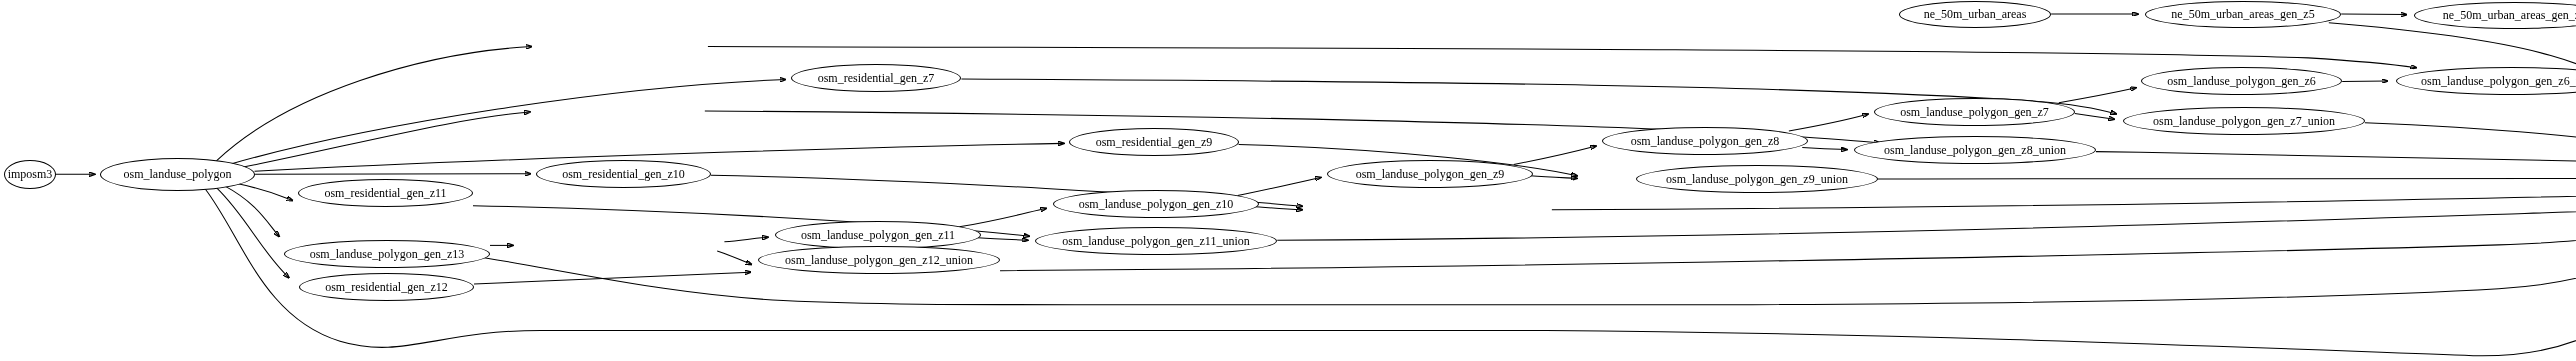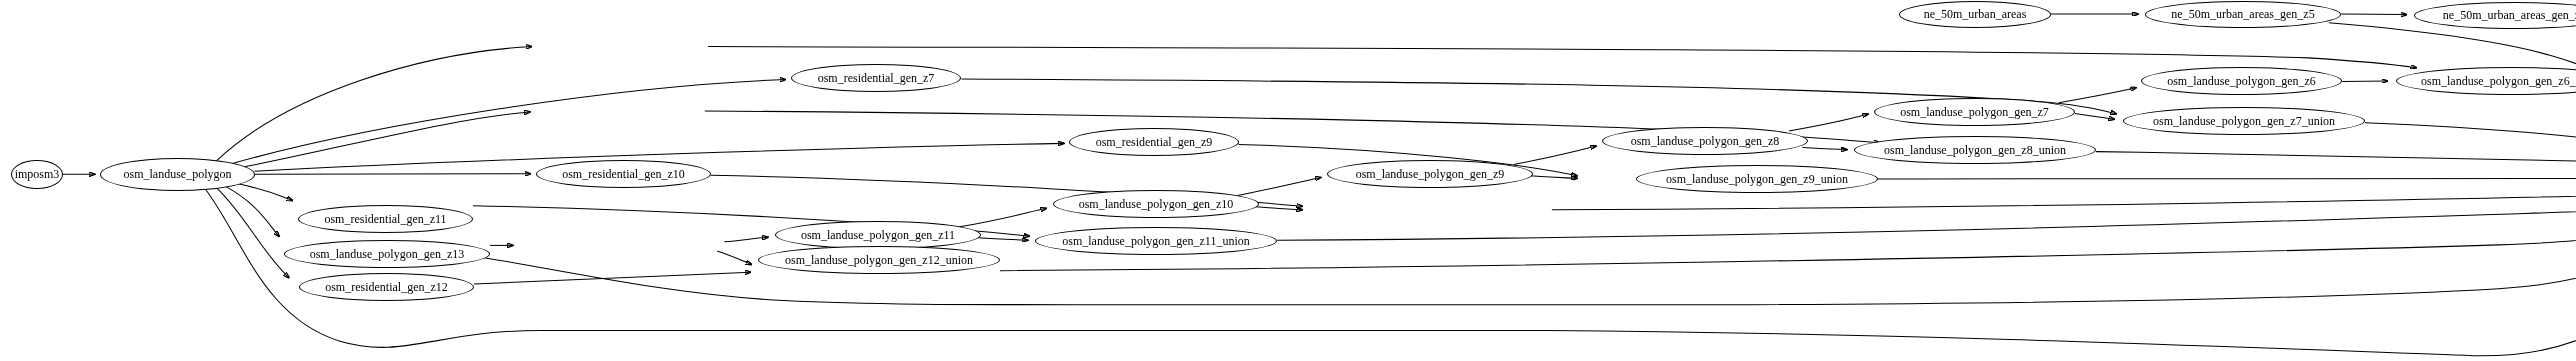--- a/index.html
+++ b/index.html
@@ -64,36 +64,36 @@
     <path d="M3545,347 C4200,347 4900,346 5146,346" marker-end="url(#arrow)"></path>
     <path d="M3012,407 C3900,403 4850,385 5146,377" marker-end="url(#arrow)"></path>
     <path d="M2479,466 C3500,460 4400,430 4900,414 C5050,409 5100,408 5146,408" marker-end="url(#arrow)"></path>
     <path d="M1941,525 C2800,520 4200,495 4850,475 C5050,468 5100,455 5147,438" marker-end="url(#arrow)"></path>
     <path d="M3981,27 L4150,27" marker-end="url(#arrow)"></path>
     <path d="M4544,27 L4671,28" marker-end="url(#arrow)"></path>
     <path d="M4520,44 C4900,75 5080,122 5146,224" marker-end="url(#arrow)"></path>
     <path d="M5040,58 C5118,82 5142,132 5152,190" marker-end="url(#arrow)"></path>
   </svg>
 
-  <div class="node" style="left:11px;top:160px;width:52px;height:29px">
+  <div class="node" style="left:4px;top:160px;width:52px;height:29px">
       <span>imposm3</span>
     </div>
   <div class="node" style="left:100px;top:158px;width:155px;height:33px">
       <span>osm_landuse_polygon</span>
     </div>
   <div class="node" style="left:791px;top:64px;width:170px;height:28px">
       <span>osm_residential_gen_z7</span>
     </div>
   <div class="node" style="left:1069px;top:128px;width:170px;height:28px">
       <span>osm_residential_gen_z9</span>
     </div>
   <div class="node" style="left:536px;top:160px;width:175px;height:28px">
       <span>osm_residential_gen_z10</span>
     </div>
-  <div class="node" style="left:298px;top:205px;width:175px;height:28px">
+  <div class="node" style="left:298px;top:179px;width:175px;height:28px">
       <span>osm_residential_gen_z11</span>
     </div>
   <div class="node" style="left:299px;top:273px;width:175px;height:28px">
       <span>osm_residential_gen_z12</span>
     </div>
   <div class="node" style="left:284px;top:240px;width:206px;height:28px">
       <span>osm_landuse_polygon_gen_z13</span>
     </div>
   <div class="node" style="left:775px;top:221px;width:206px;height:28px">
       <span>osm_landuse_polygon_gen_z11</span>

